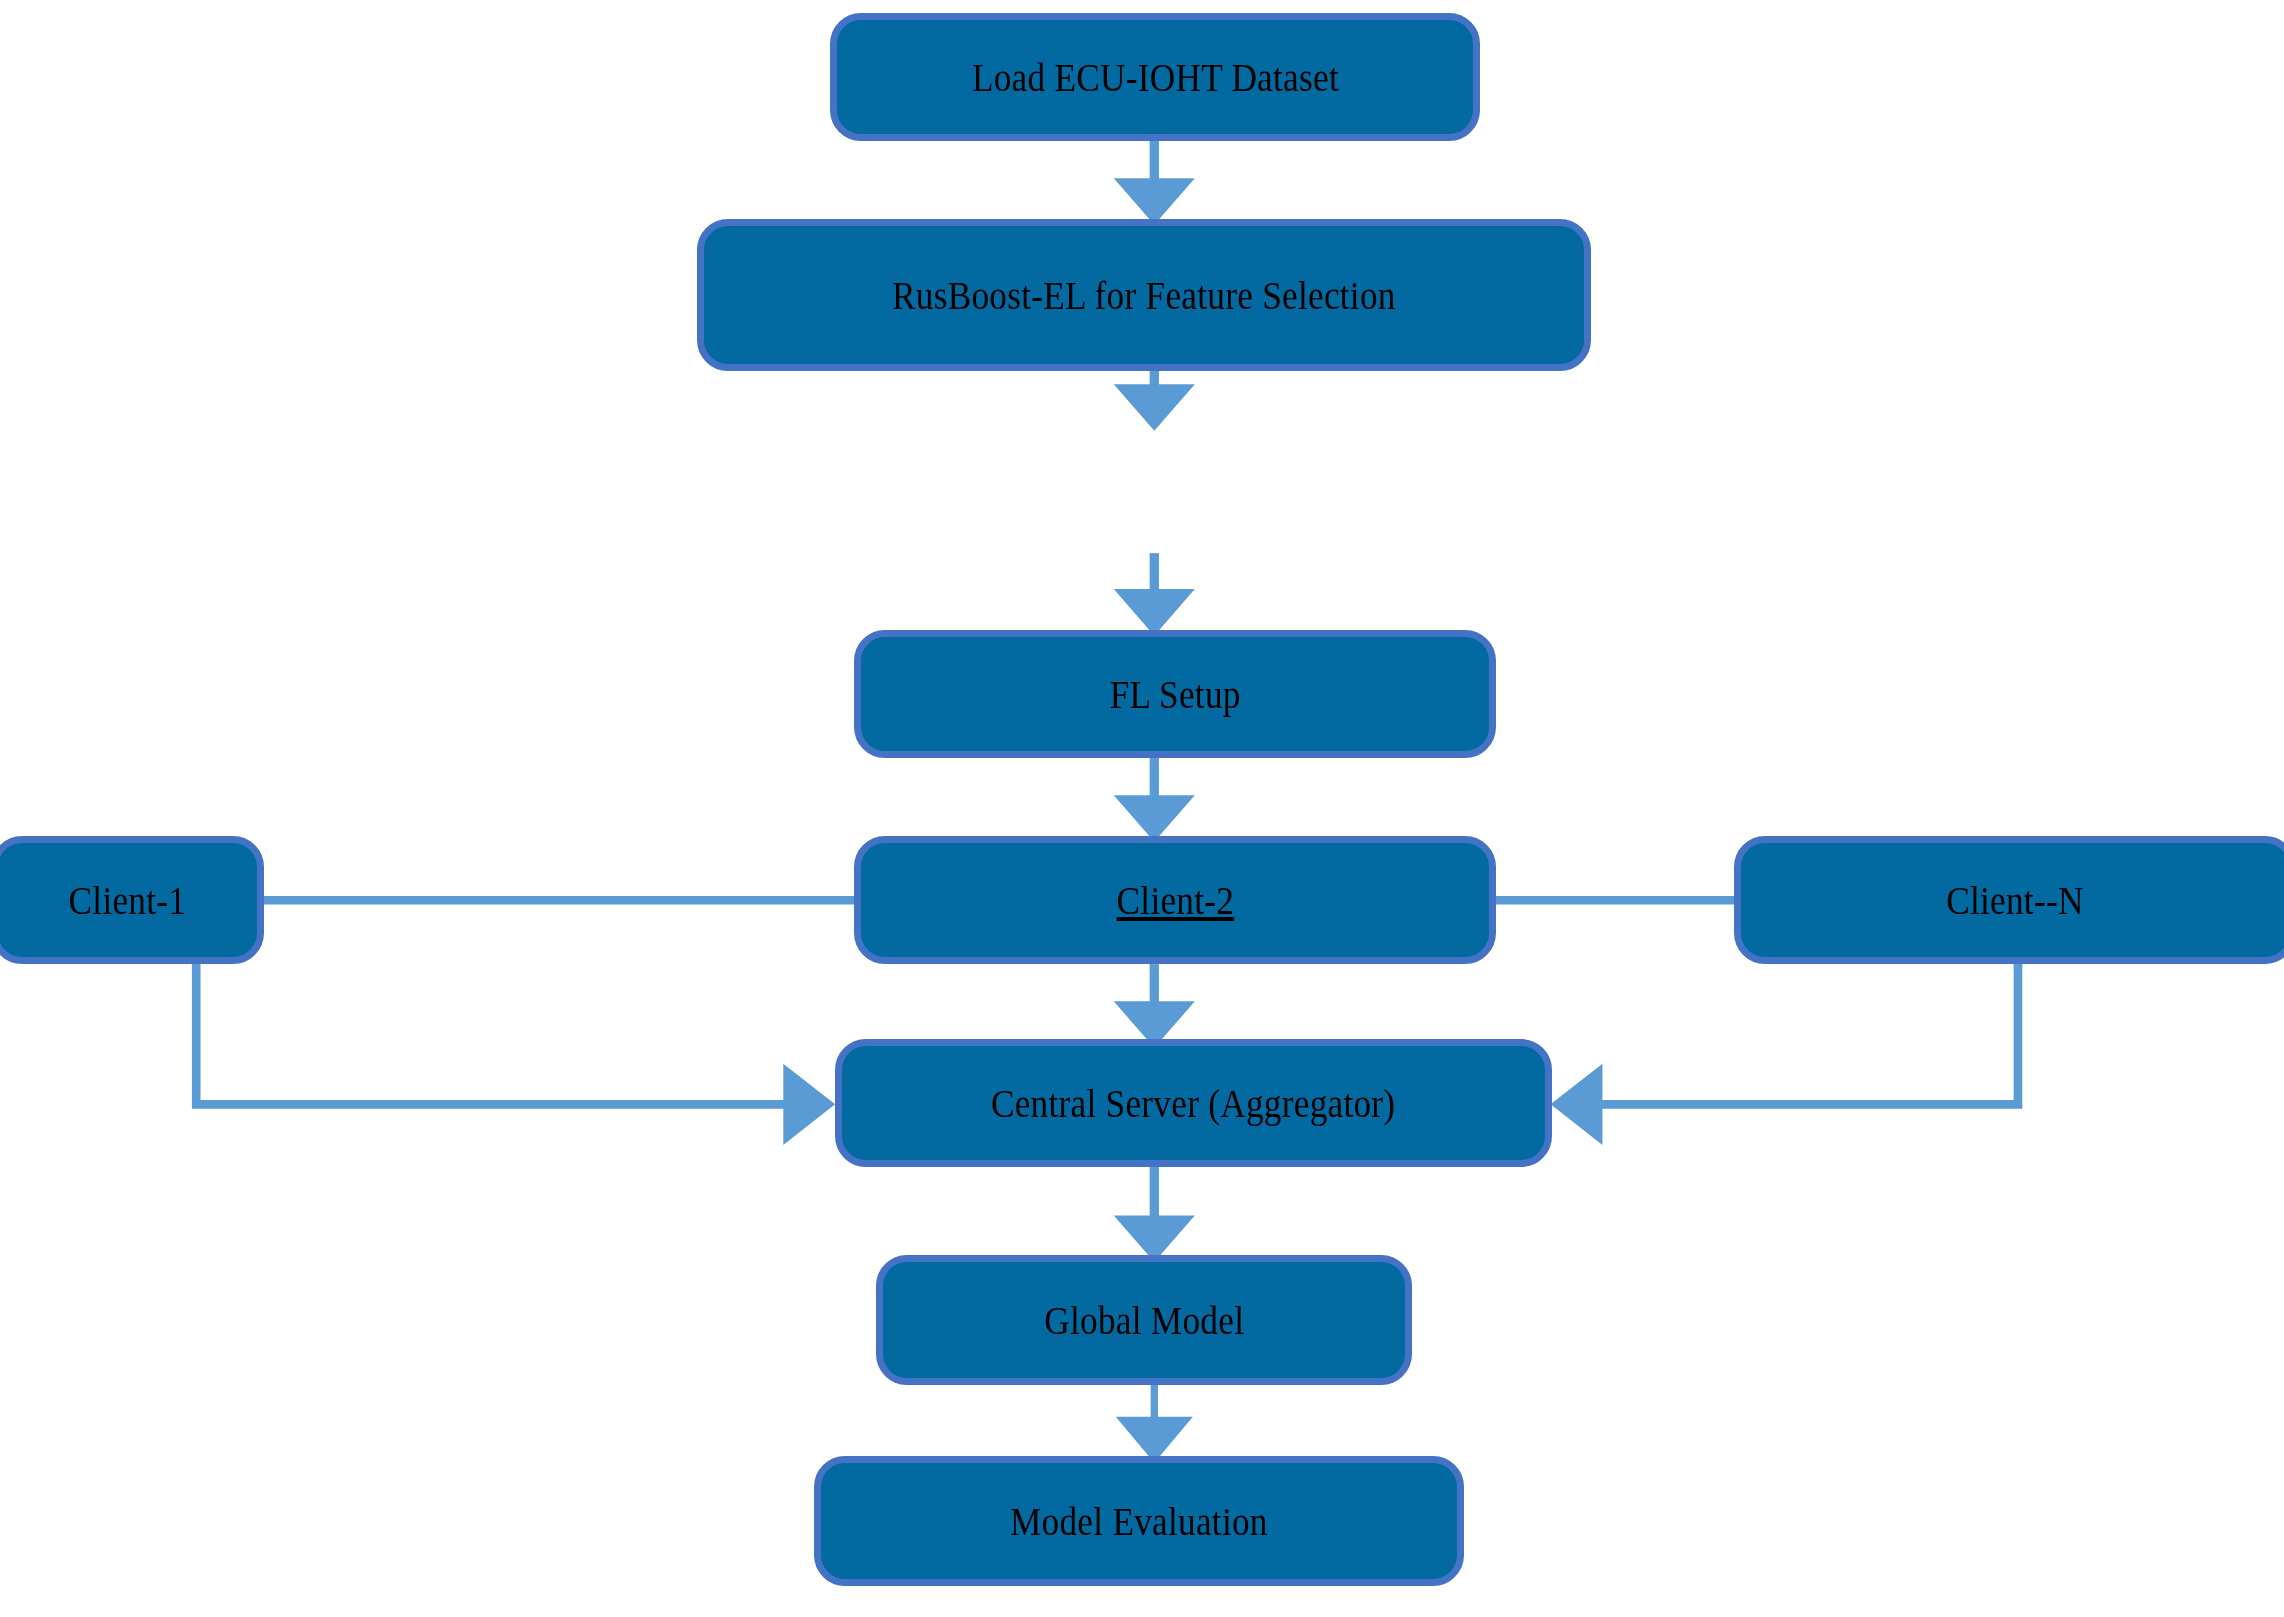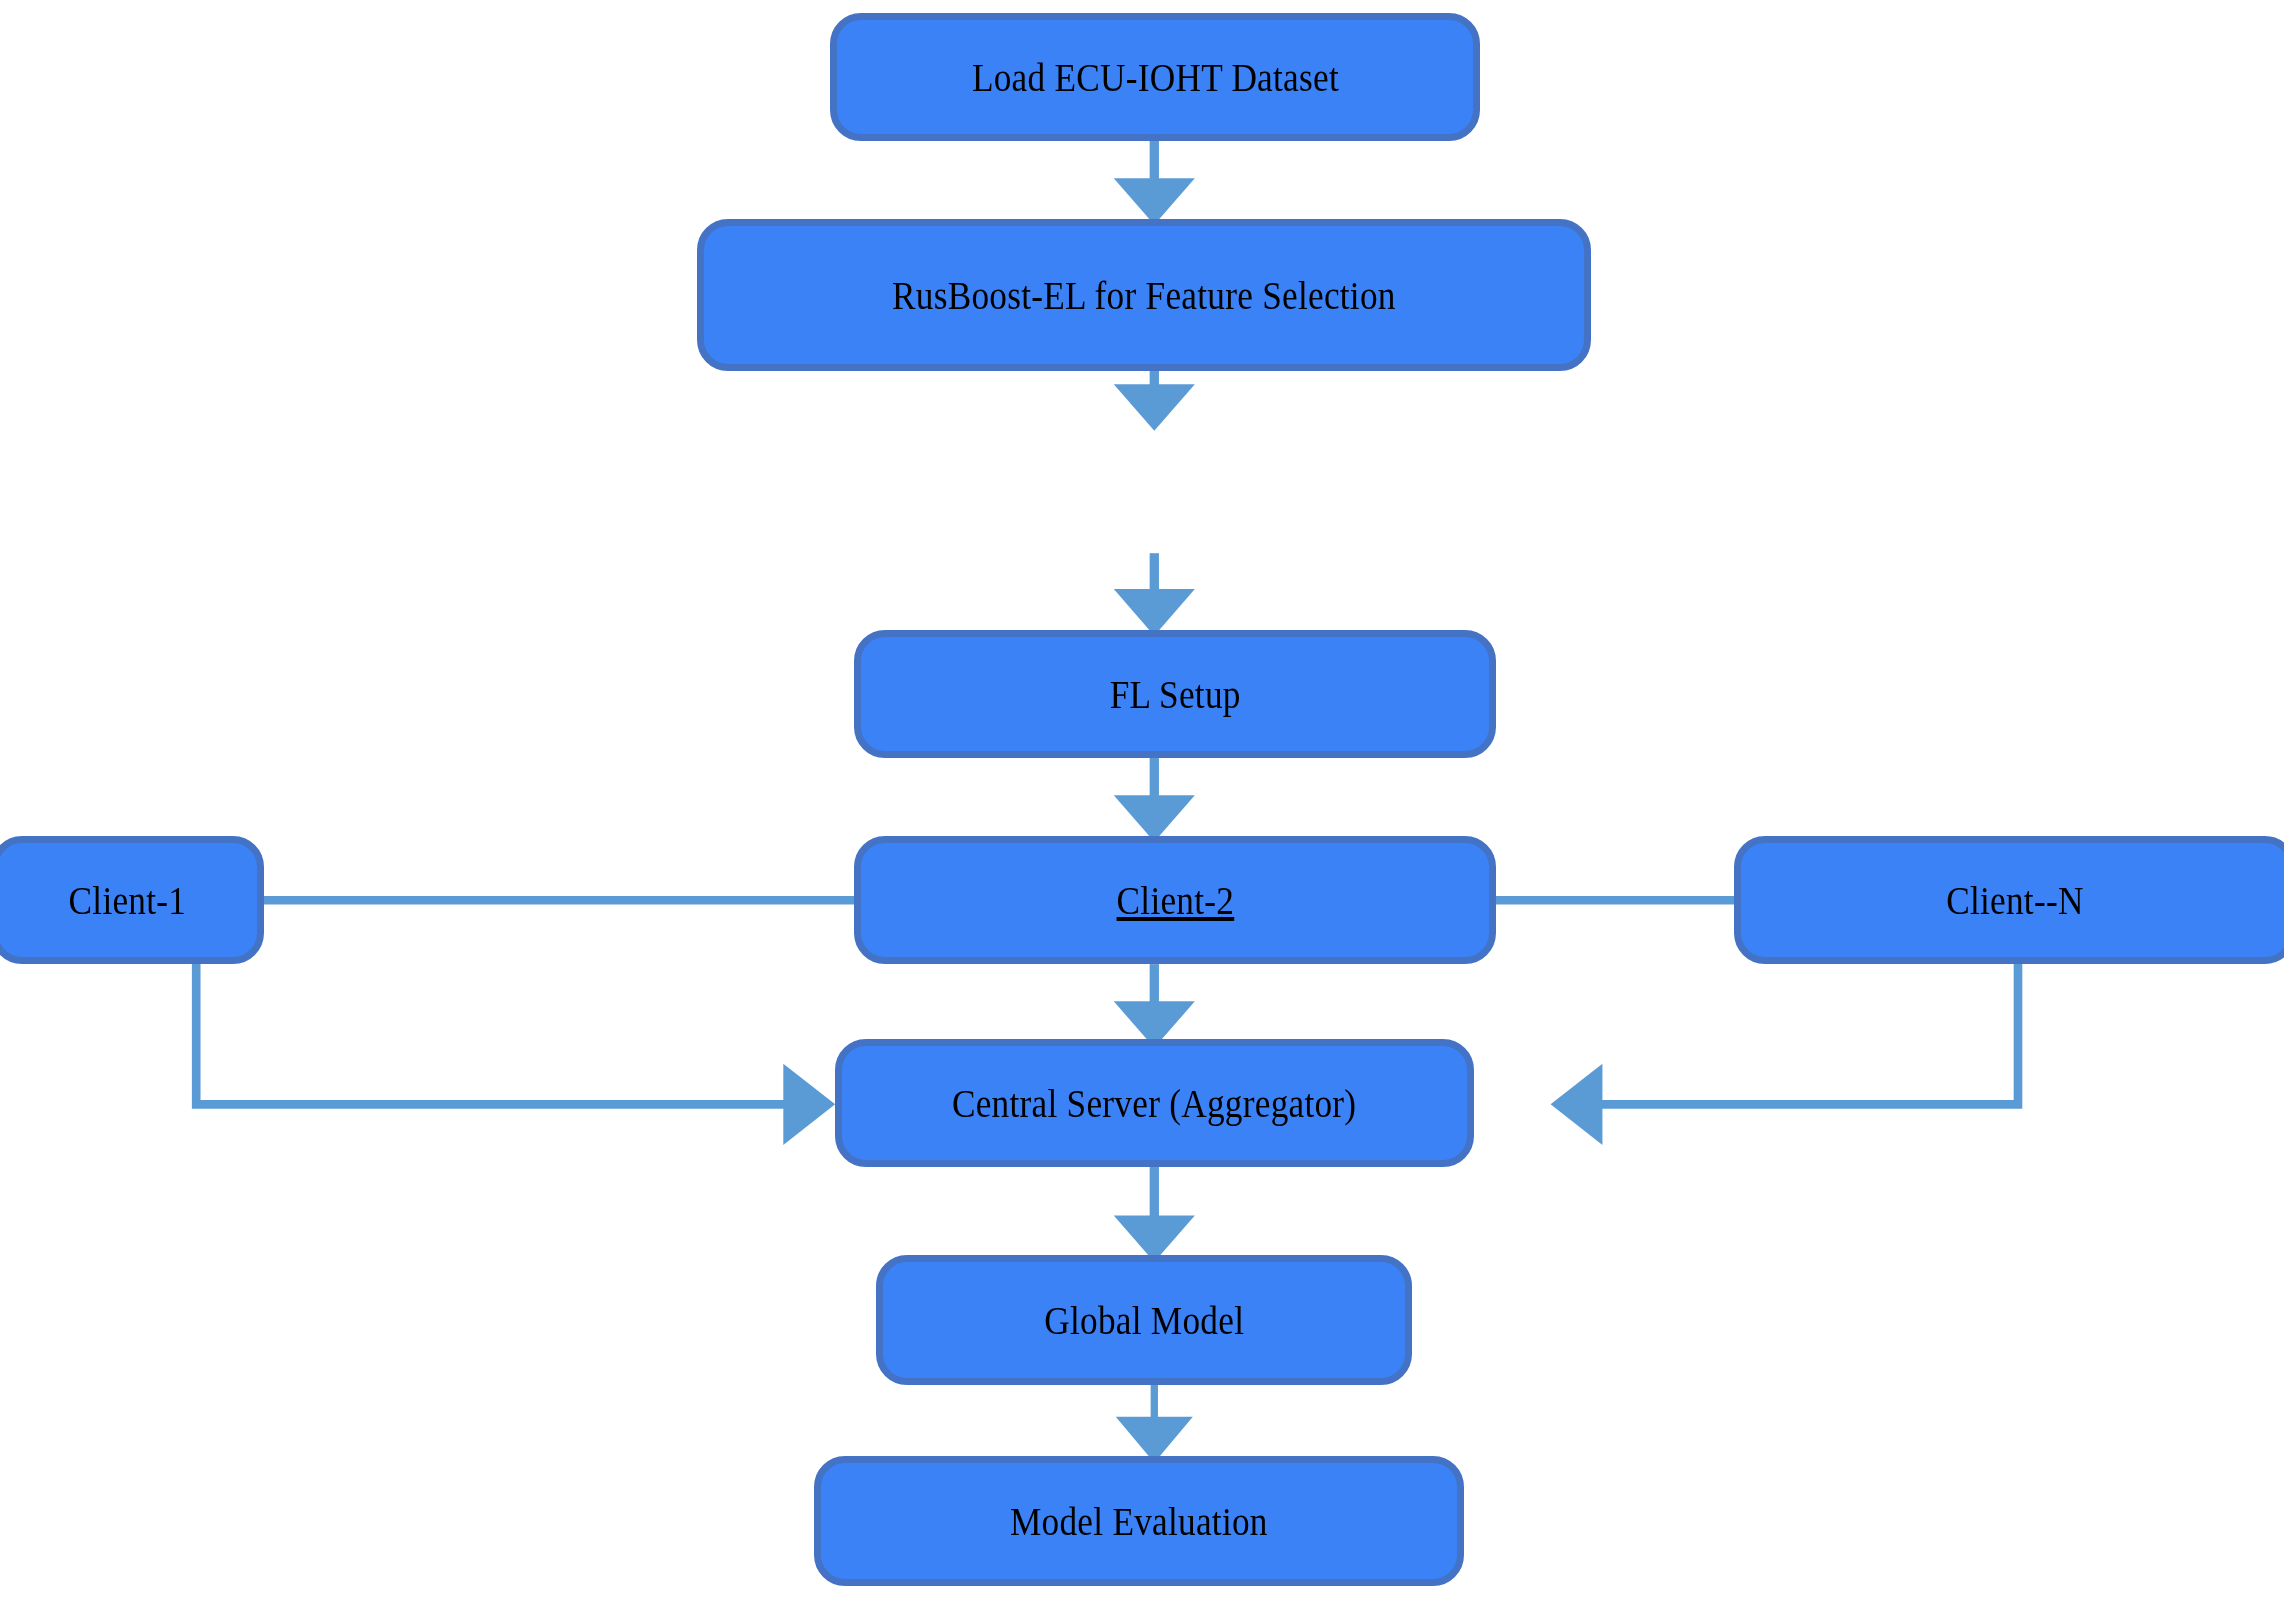--- a/index.html
+++ b/index.html
@@ -11,21 +11,21 @@
     position: relative;
     width: 2284px;
     height: 1617px;
     background: #ffffff;
     overflow: hidden;
     font-family: "Liberation Serif", "DejaVu Serif", serif;
   }
   .node {
     position: absolute;
     box-sizing: border-box;
-    background: #3b82f6;
+    background: #0369a1;
     border: 7.3px solid #4472C4;
     border-radius: 31px;
     display: flex;
     align-items: center;
     justify-content: center;
     z-index: 3;
   }
   .node .label {
     font-family: "Liberation Serif", "DejaVu Serif", serif;
     font-size: 41px;
@@ -125,21 +125,21 @@
   </div>
 
   <div class="node" style="left:854px; top:836px; width:642px; height:128px;text-decoration:underline;">
     <span class="label">Client-2</span>
   </div>
 
   <div class="node" style="left:1734px; top:836px; width:562px; height:128px;">
     <span class="label">Client--N</span>
   </div>
 
-  <div class="node" style="left:835px; top:1039px; width:639px; height:128px;">
+  <div class="node" style="left:835px; top:1039px; width:717px; height:128px;">
     <span class="label">Central Server (Aggregator)</span>
   </div>
 
   <div class="node" style="left:876px; top:1255px; width:536px; height:130px;">
     <span class="label">Global Model</span>
   </div>
 
   <div class="node" style="left:814px; top:1456px; width:650px; height:130px;">
     <span class="label">Model Evaluation</span>
   </div>

